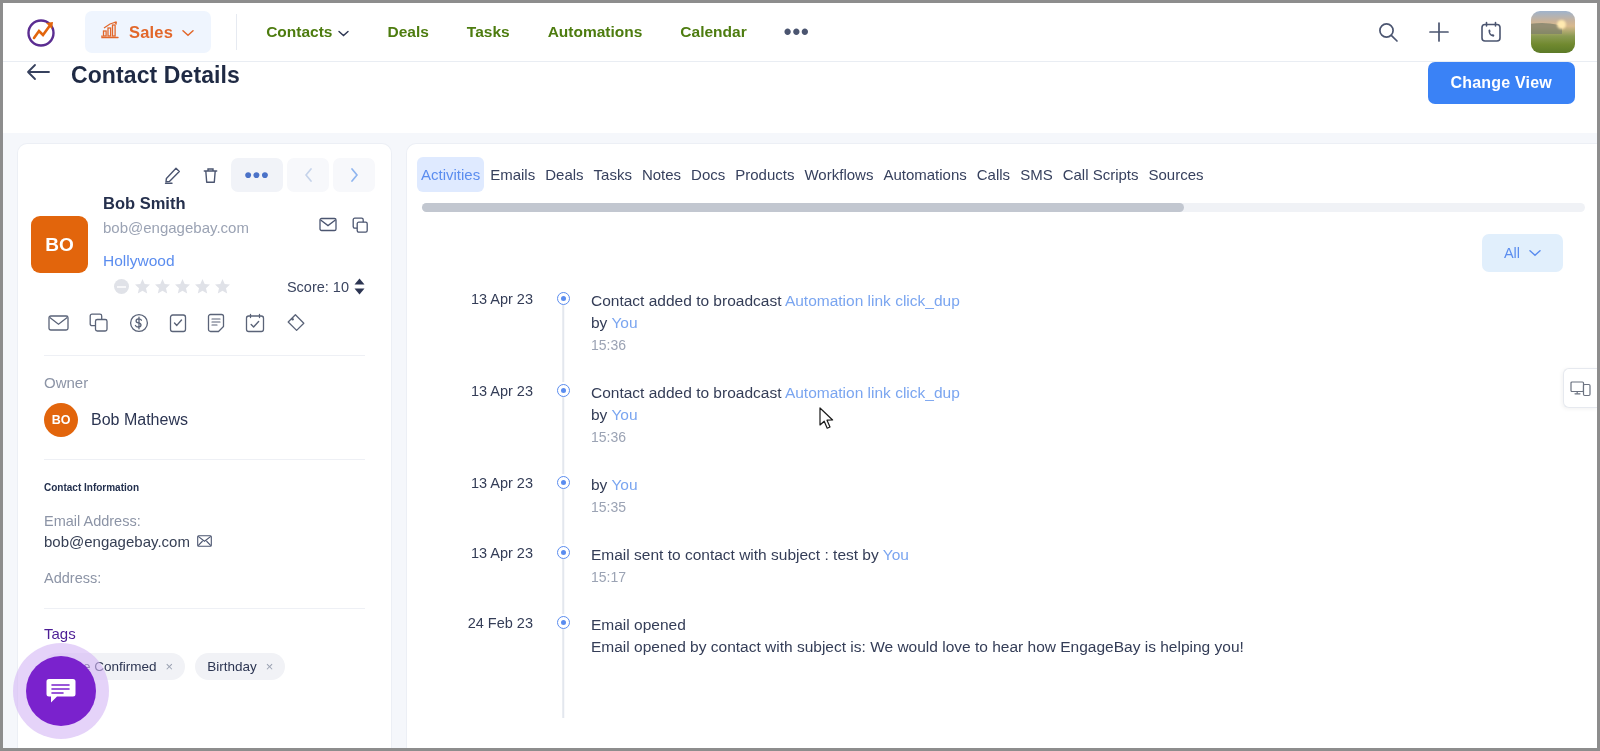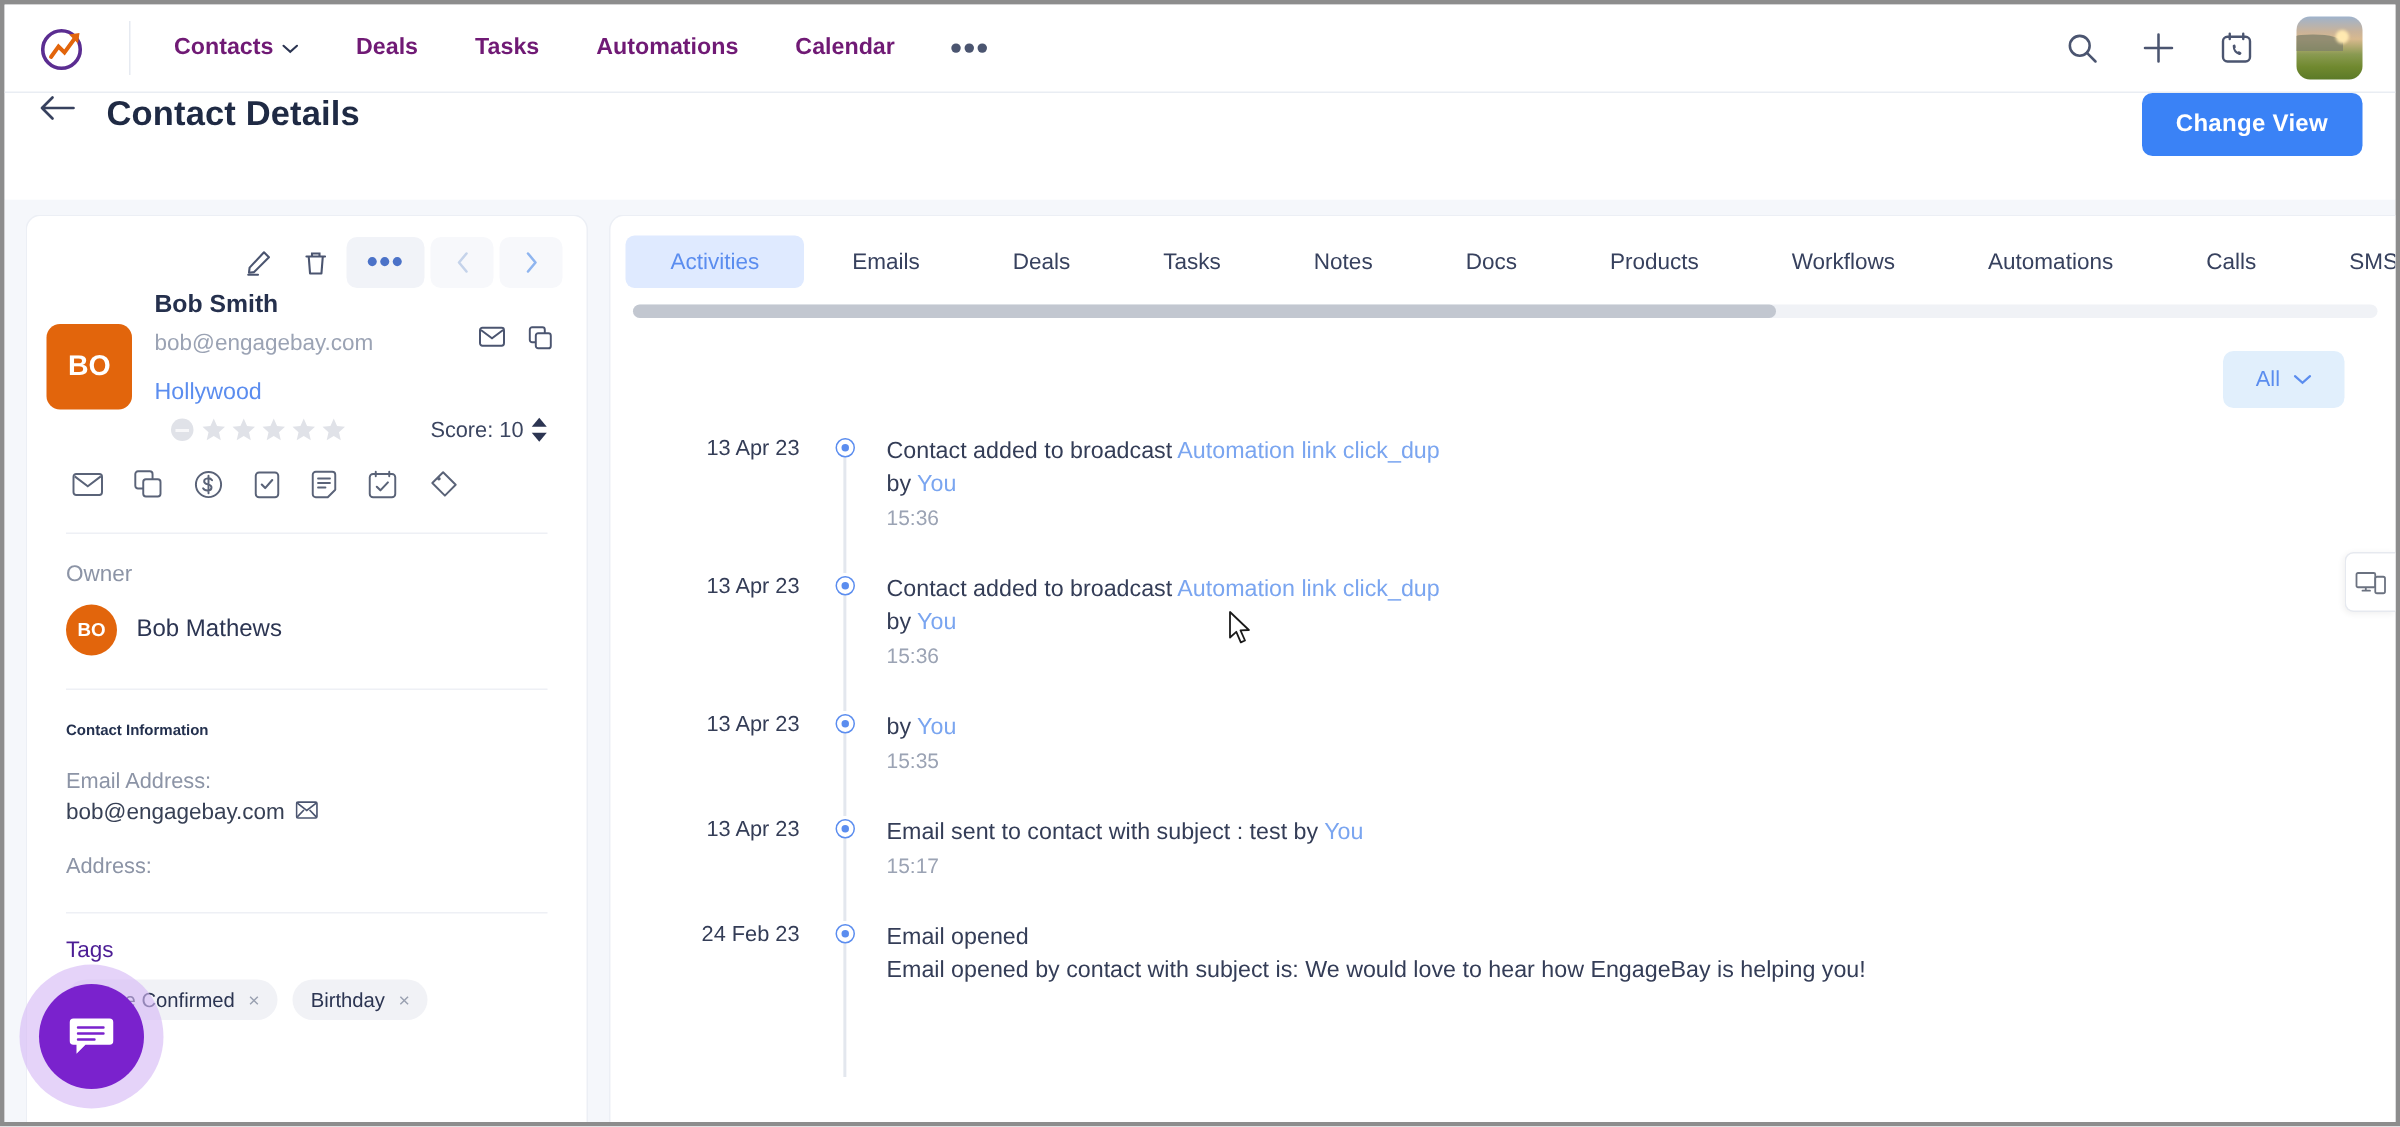--- a/index.html
+++ b/index.html
@@ -36,21 +36,21 @@
     padding: 10px 17px 10px 15px;
     cursor: pointer;
   }
   .sales-pill .sales-label {
     color: #e2672a; font-size: 16.5px; font-weight: bold;
     letter-spacing: .2px;
   }
   .navdiv { width: 1px; height: 36px; background: #e6eaf1; margin-left: 25px; }
   .navlinks { display: flex; align-items: center; margin-left: 10px; }
   .navlink {
-    color: #701a75; font-size: 15.5px; font-weight: bold;
+    color: #4d7c0f; font-size: 15.5px; font-weight: bold;
     padding: 10px 19px; cursor: pointer;
     display: flex; align-items: center; gap: 6px; white-space: nowrap;
   }
   .navdots {
     color: #4b5570; font-size: 22px; font-weight: bold;
     padding: 0 18px; cursor: pointer; letter-spacing: 1px;
     line-height: 10px;
   }
   .nav-right {
     margin-left: auto; display: flex; align-items: center; gap: 28px;
@@ -198,21 +198,21 @@
     border: 1px solid #eceff5;
     border-right: none; border-bottom: none;
     overflow: hidden;
   }
   .tabs-row {
     display: flex; align-items: center;
     padding: 13px 0 0 10px; gap: 2px;
   }
   .tab {
     font-size: 15px; color: #37415e;
-    padding: 9px 30px; border-radius: 6px;
+    padding: 9px 4px; border-radius: 6px;
     cursor: pointer; white-space: nowrap;
   }
   .tab.active { background: #dfeaff; color: #5b8def; }
   .tab-scrollbar {
     margin: 11px 12px 0 15px; height: 9px;
     background: #f0f2f6; border-radius: 5px; position: relative;
     cursor: pointer;
   }
   .tab-scrollbar .thumb {
     position: absolute; left: 0; top: 0;
@@ -290,20 +290,38 @@
 
   <div class="topnav">
     <div class="logo">
       <svg width="36" height="36" viewBox="0 0 36 36">
         <circle cx="16" cy="19" r="12.5" fill="none" stroke="#5b2d91" stroke-width="2.4"></circle>
         <path d="M9 24 L14 17 L18 21 L26 10" fill="none" stroke="#e2650c" stroke-width="2.6" stroke-linecap="round"></path>
         <path d="M21 9 L28 8 L27 15 Z" fill="#e2650c"></path>
       </svg>
     </div>
 
+    <div class="sales-pill">
+      <span>
+        <svg width="20" height="18" viewBox="0 0 20 18">
+          <path d="M2 15 L2 16.5 L18 16.5" fill="none" stroke="#e2672a" stroke-width="1.4" stroke-linecap="round"></path>
+          <rect x="3.5" y="10" width="2.6" height="5" fill="none" stroke="#e2672a" stroke-width="1.3"></rect>
+          <rect x="8" y="7" width="2.6" height="8" fill="none" stroke="#e2672a" stroke-width="1.3"></rect>
+          <rect x="12.5" y="4" width="2.6" height="11" fill="none" stroke="#e2672a" stroke-width="1.3"></rect>
+          <path d="M4 7 L10 3 L16 1" fill="none" stroke="#e2672a" stroke-width="1.2"></path>
+          <path d="M13.5 1 L17 .5 L16.5 4 Z" fill="#e2672a"></path>
+        </svg>
+      </span>
+      <span class="sales-label">Sales</span>
+      <span>
+        <svg width="12" height="8" viewBox="0 0 12 8">
+            <path d="M1 1.8 L6 6.2 L11 1.8" fill="none" stroke="#e2672a" stroke-width="1.5" stroke-linecap="round"></path>
+          </svg>
+      </span>
+    </div>
 
     <div class="navdiv"></div>
 
     <div class="navlinks">
       <div class="navlink">
         <span>Contacts</span>
         <span>
           <svg width="11" height="7" viewBox="0 0 11 7">
               <path d="M1 1.5 L5.5 5.5 L10 1.5" fill="none" stroke="#2c3552" stroke-width="1.4" stroke-linecap="round"></path>
             </svg>

